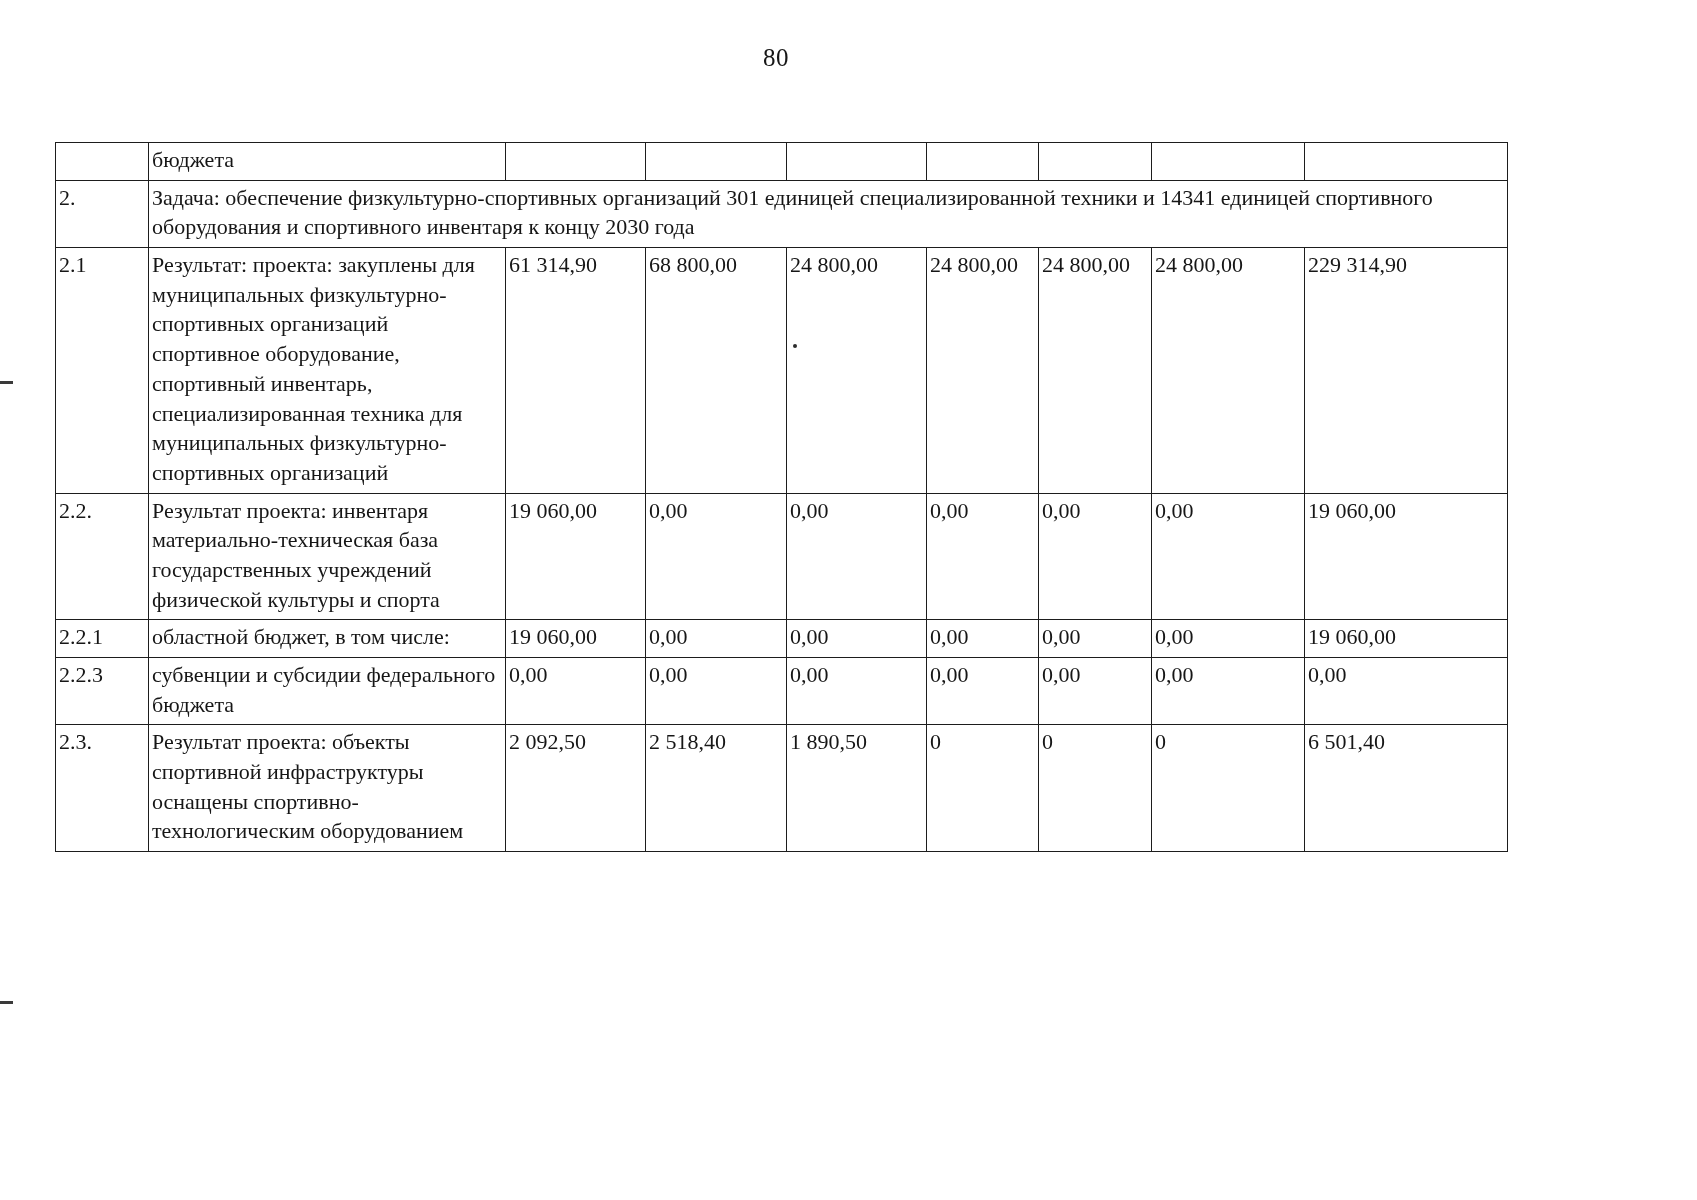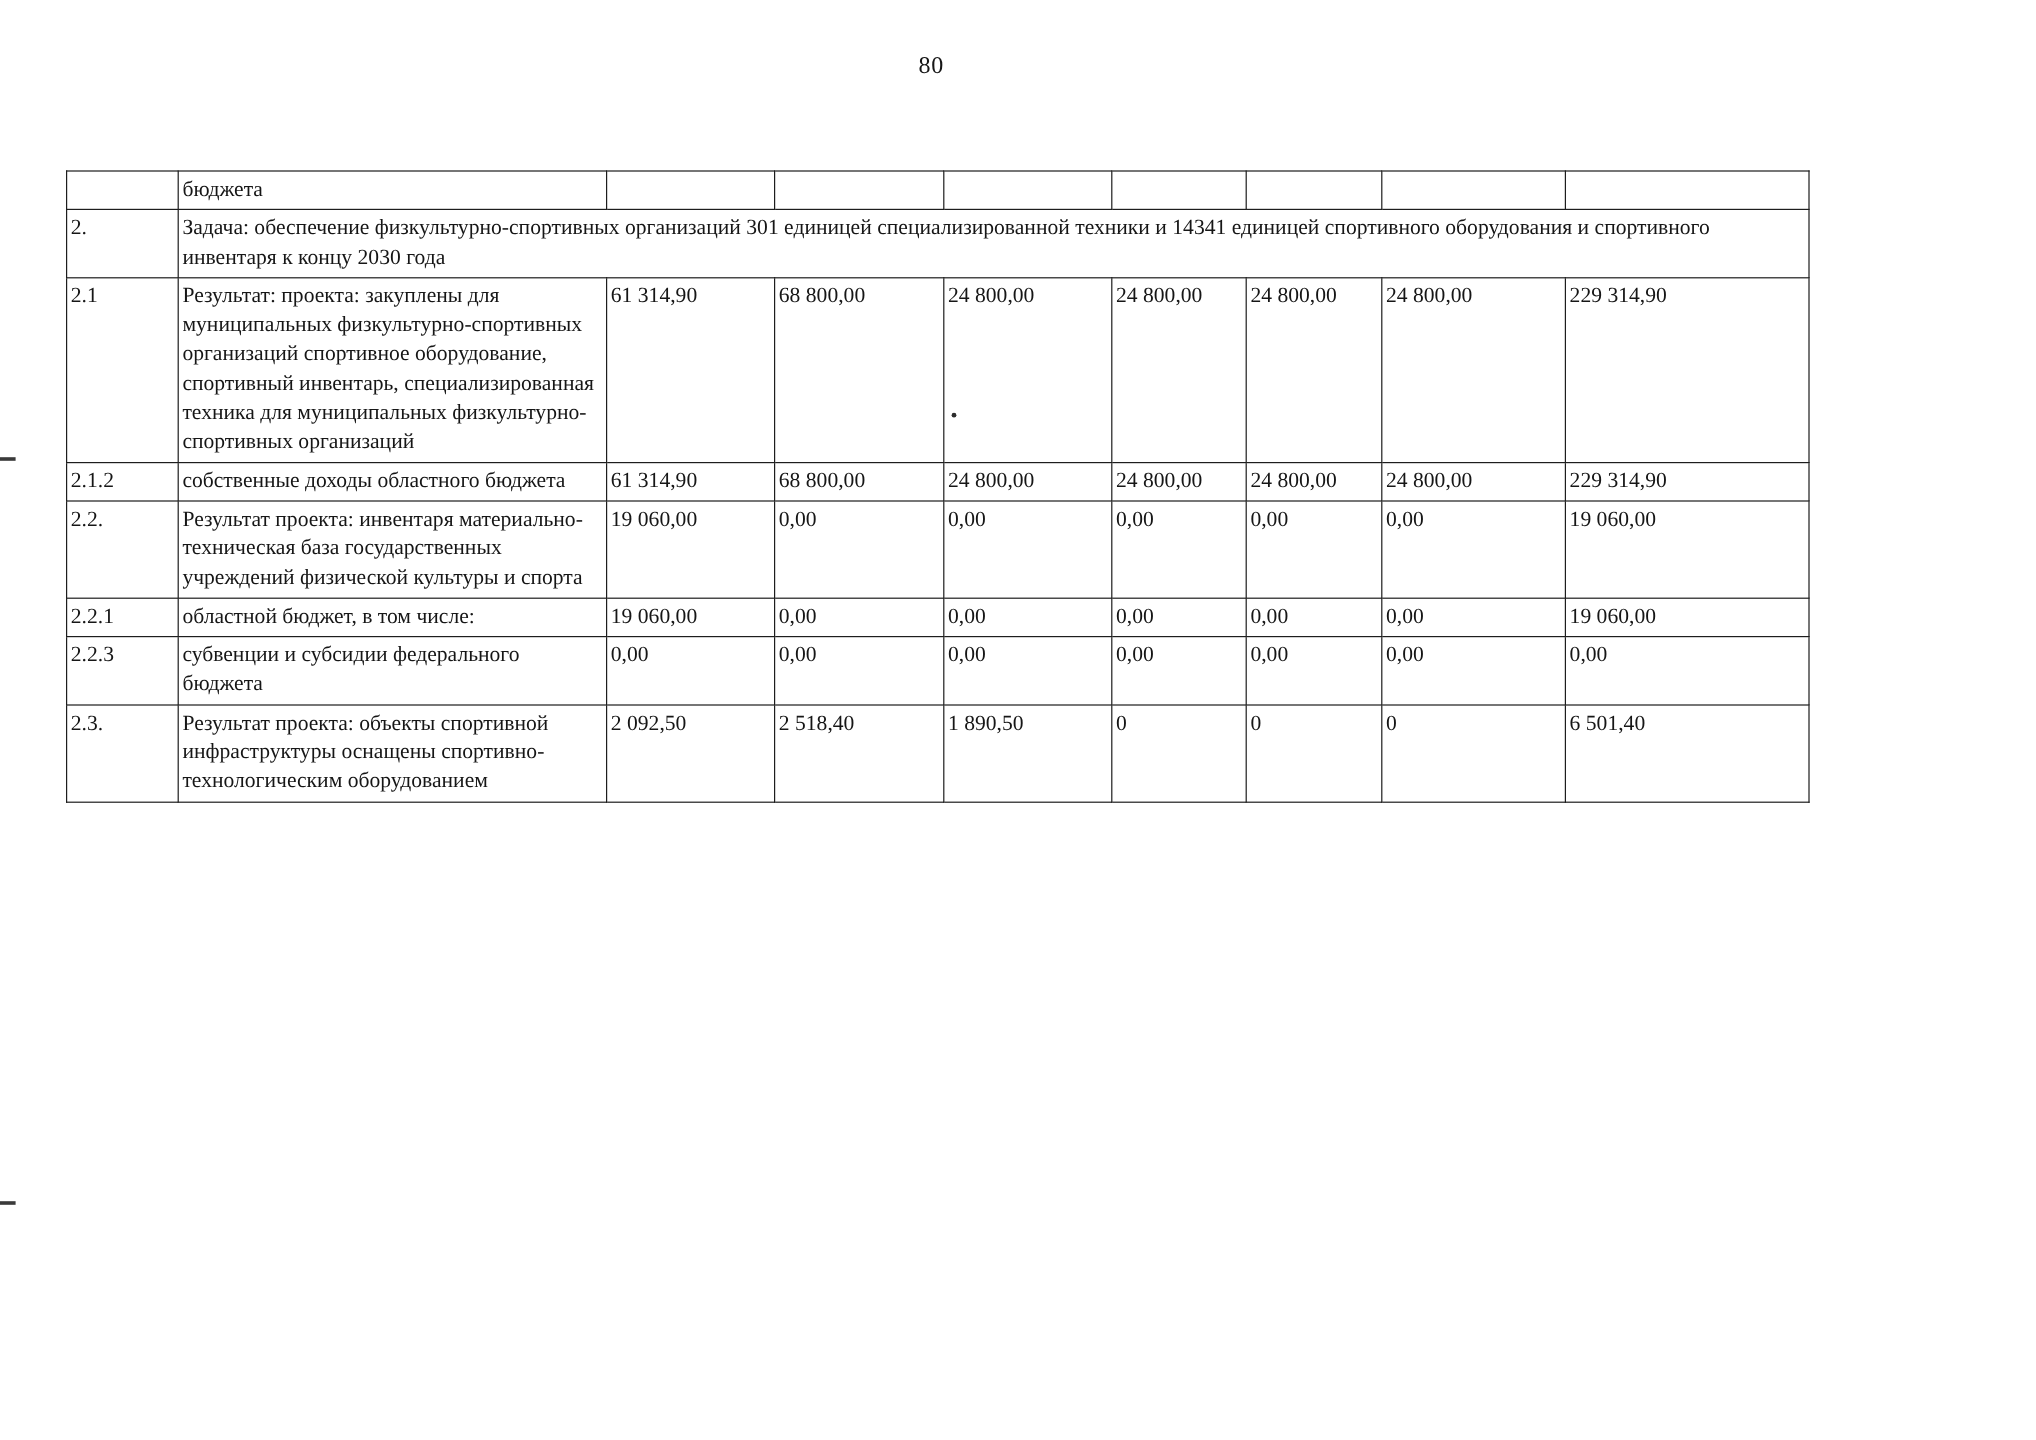--- a/index.html
+++ b/index.html
@@ -11,31 +11,31 @@
     font-family: "Liberation Serif", "DejaVu Serif", serif;
     color: #161616;
     overflow: hidden;
   }
   .page-number {
     position: absolute;
     top: 44px;
     left: 0;
     width: 1552px;
     text-align: center;
-    font-size: 20px;
+    font-size: 25px;
     letter-spacing: 0.5px;
   }
   table.budget-table {
     position: absolute;
     left: 55px;
     top: 142px;
     width: 1452px;
     border-collapse: collapse;
     table-layout: fixed;
-    font-size: 18px;
+    font-size: 22px;
     line-height: 1.35;
   }
   table.budget-table td {
     border: 1px solid #1d1d1d;
     vertical-align: top;
     padding: 2px 4px 5px 3px;
     overflow: hidden;
     word-wrap: break-word;
   }
   td.c-num  { padding-left: 4px; }
@@ -99,31 +99,20 @@
           <td class="c-desc">Результат: проекта: закуплены для муниципальных физкультурно-спортивных организаций спортивное оборудование, спортивный инвентарь, специализированная техника для муниципальных физкультурно-спортивных организаций</td>
           <td class="c-val">61 314,90</td>
           <td class="c-val">68 800,00</td>
           <td class="c-val">24 800,00</td>
           <td class="c-val">24 800,00</td>
           <td class="c-val">24 800,00</td>
           <td class="c-val">24 800,00</td>
           <td class="c-val">229 314,90</td>
         </tr>
         <tr>
-          <td class="c-num">2.1.2</td>
-          <td class="c-desc">собственные доходы областного бюджета</td>
-          <td class="c-val">61 314,90</td>
-          <td class="c-val">68 800,00</td>
-          <td class="c-val">24 800,00</td>
-          <td class="c-val">24 800,00</td>
-          <td class="c-val">24 800,00</td>
-          <td class="c-val">24 800,00</td>
-          <td class="c-val">229 314,90</td>
-        </tr>
-        <tr>
           <td class="c-num">2.2.</td>
           <td class="c-desc">Результат проекта: инвентаря материально-техническая база государственных учреждений физической культуры и спорта</td>
           <td class="c-val">19 060,00</td>
           <td class="c-val">0,00</td>
           <td class="c-val">0,00</td>
           <td class="c-val">0,00</td>
           <td class="c-val">0,00</td>
           <td class="c-val">0,00</td>
           <td class="c-val">19 060,00</td>
         </tr>

